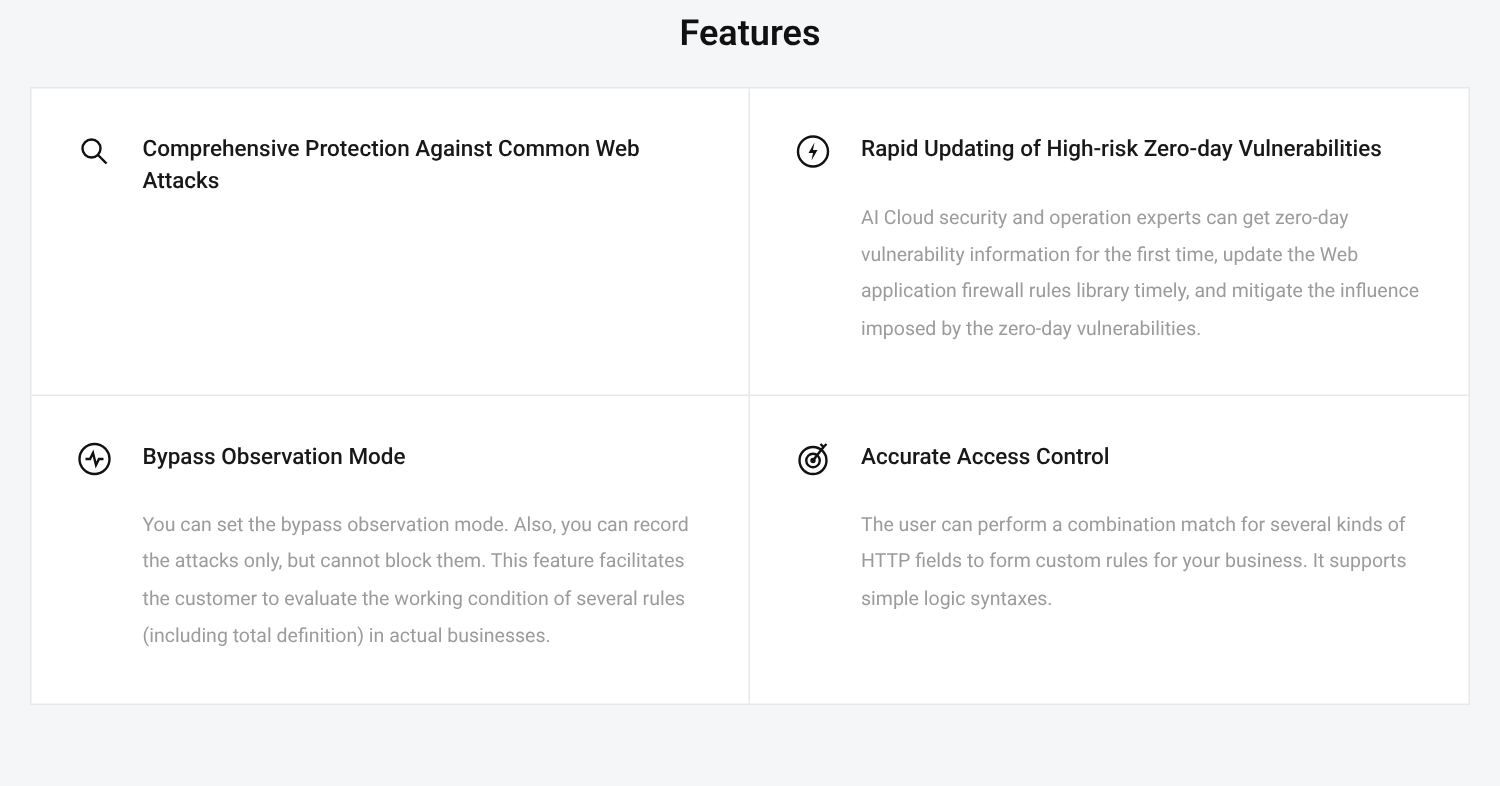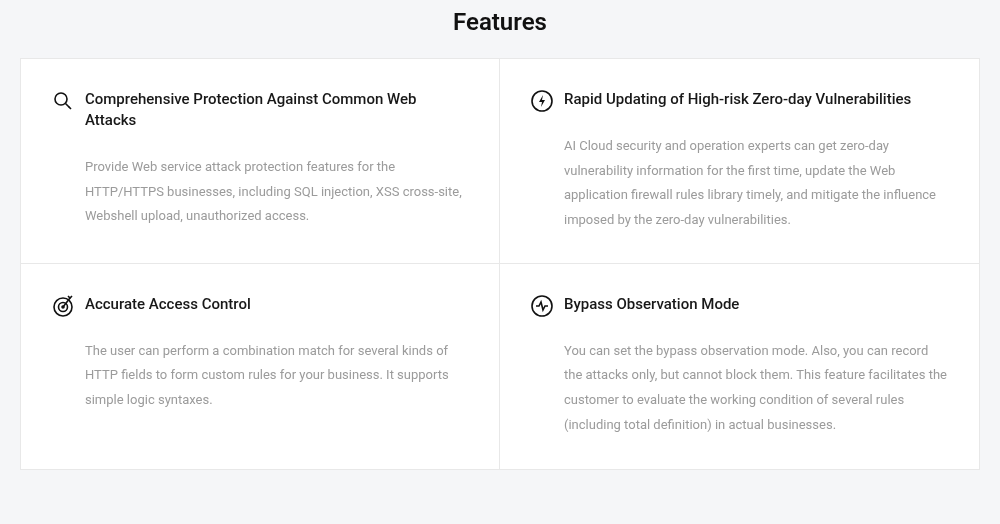--- a/index.html
+++ b/index.html
@@ -28,21 +28,21 @@
     margin: 0 20px;
     background: #fff;
     border: 1px solid #e8e8e8;
   }
   .card {
     padding: 30px 30px 30px 30px;
     border-right: 1px solid #e8e8e8;
     border-bottom: 1px solid #e8e8e8;
     display: flex;
     align-items: flex-start;
-    gap: 10px;
+    gap: 20px;
   }
   .card:nth-child(2),
   .card:nth-child(4) {
     border-right: none;
     justify-content: space-between;
   }
   .card:nth-child(3),
   .card:nth-child(4) {
     border-bottom: none;
   }
@@ -87,59 +87,58 @@
   <div class="card">
     <div class="icon-wrap">
       <svg viewBox="0 0 24 24">
         <circle cx="10" cy="10" r="6"></circle>
         <path d="M14.5 14.5 L20 20"></path>
         <path d="M17 18 L20 20 L18 17" fill="#111" stroke="none"></path>
       </svg>
     </div>
     <div class="card-body">
       <div class="card-title">Comprehensive Protection Against Common Web Attacks</div>
-      <div class="card-desc">Provide Web service attack protection features for the HTTP/HTTPS businesses, including SQL injection, XSS cross-site, Webshell upload, unauthorized access.</div>
     </div>
   </div>
 
   <div class="card">
     <div class="icon-wrap">
       <svg viewBox="0 0 24 24">
         <circle cx="12" cy="12" r="10"></circle>
         <path d="M13 6 L9 13 L12 13 L11 18 L15 11 L12 11 Z" fill="#111" stroke="none"></path>
       </svg>
     </div>
     <div class="card-body">
       <div class="card-title">Rapid Updating of High-risk Zero-day Vulnerabilities</div>
       <div class="card-desc">AI Cloud security and operation experts can get zero-day vulnerability information for the first time, update the Web application firewall rules library timely, and mitigate the influence imposed by the zero-day vulnerabilities.</div>
     </div>
   </div>
 
   <div class="card">
     <div class="icon-wrap">
       <svg viewBox="0 0 24 24">
+        <circle cx="12" cy="12" r="10"></circle>
+        <path d="M6 12 L9 12 L11 8 L13 16 L15 12 L18 12"></path>
+      </svg>
+    </div>
+    <div class="card-body">
+      <div class="card-title">Bypass Observation Mode</div>
+      <div class="card-desc">You can set the bypass observation mode. Also, you can record the attacks only, but cannot block them. This feature facilitates the customer to evaluate the working condition of several rules (including total definition) in actual businesses.</div>
+    </div>
+  </div>
+
+  <div class="card">
+    <div class="icon-wrap">
+      <svg viewBox="0 0 24 24">
         <circle cx="12" cy="13" r="9"></circle>
         <circle cx="12" cy="13" r="4.5"></circle>
         <circle cx="12" cy="13" r="1" fill="#111"></circle>
         <path d="M12 13 L19 4"></path>
         <path d="M17 2 L19 4 L21 2"></path>
       </svg>
     </div>
     <div class="card-body">
       <div class="card-title">Accurate Access Control</div>
       <div class="card-desc">The user can perform a combination match for several kinds of HTTP fields to form custom rules for your business. It supports simple logic syntaxes.</div>
     </div>
   </div>
 
-  <div class="card">
-    <div class="icon-wrap">
-      <svg viewBox="0 0 24 24">
-        <circle cx="12" cy="12" r="10"></circle>
-        <path d="M6 12 L9 12 L11 8 L13 16 L15 12 L18 12"></path>
-      </svg>
-    </div>
-    <div class="card-body">
-      <div class="card-title">Bypass Observation Mode</div>
-      <div class="card-desc">You can set the bypass observation mode. Also, you can record the attacks only, but cannot block them. This feature facilitates the customer to evaluate the working condition of several rules (including total definition) in actual businesses.</div>
-    </div>
-  </div>
-
 </div>
 
 </body></html>

